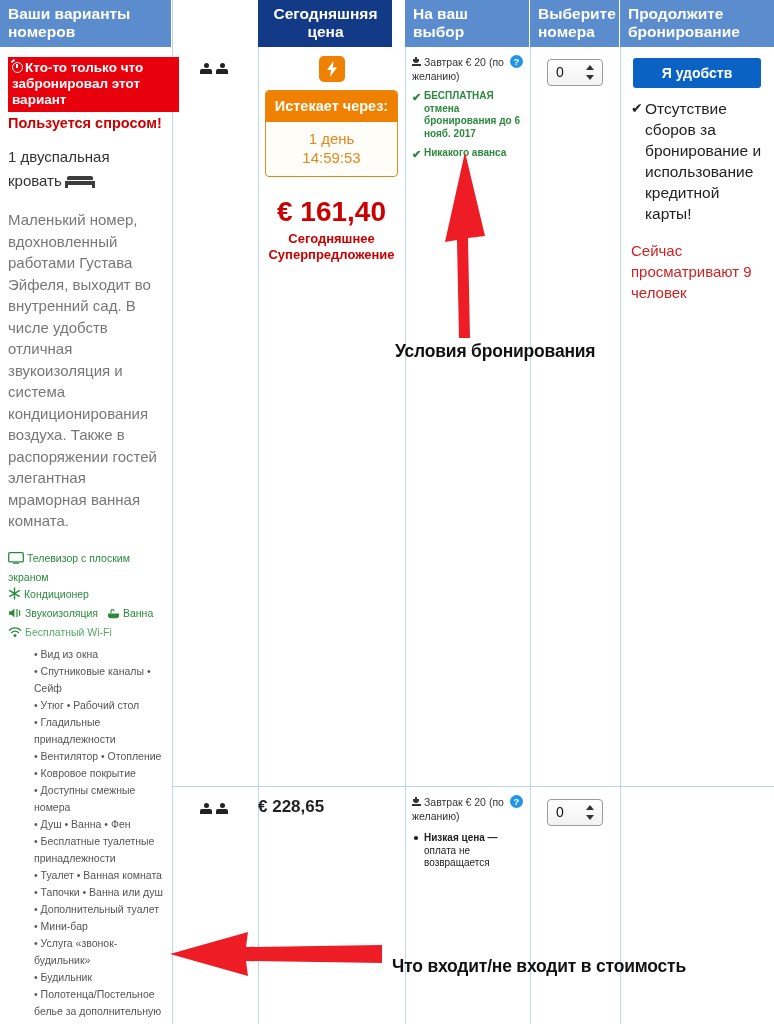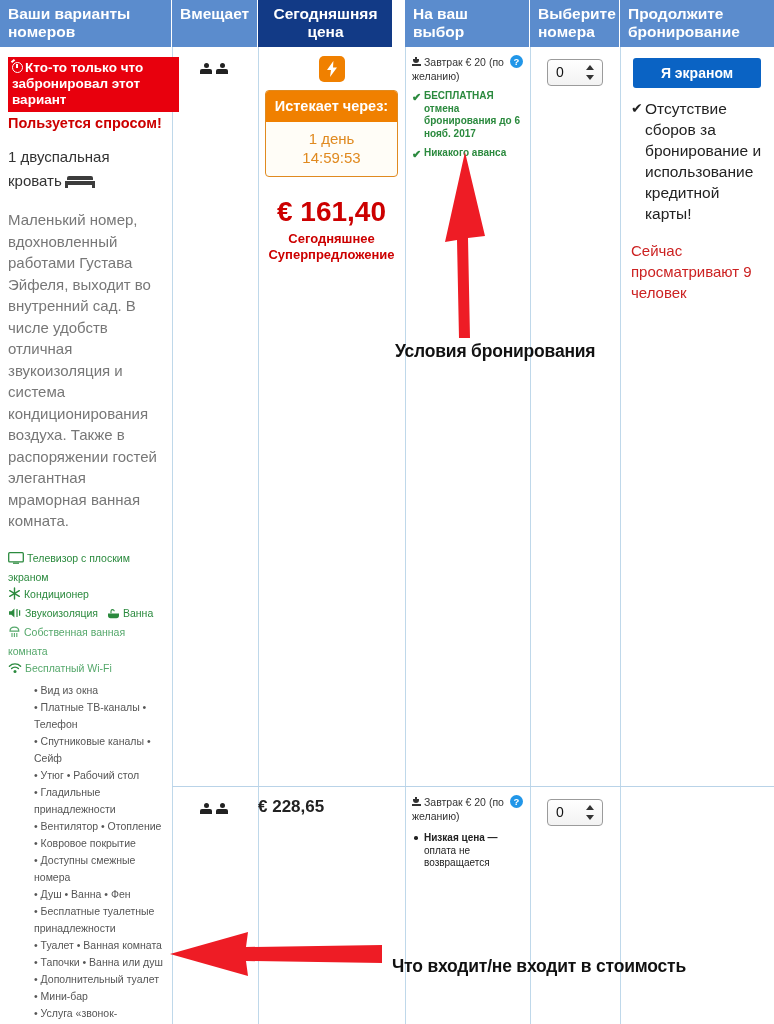--- a/index.html
+++ b/index.html
@@ -292,21 +292,20 @@
   <div class="tbl">
 
     <div class="col first" style="left:0;width:172px;"></div>
     <div class="col" style="left:172px;width:86px;"></div>
     <div class="col" style="left:258px;width:147px;"></div>
     <div class="col" style="left:405px;width:125px;"></div>
     <div class="col" style="left:530px;width:90px;"></div>
     <div class="col" style="left:620px;width:154px;"></div>
 
     <div class="hdr" style="left:0;width:172px;"><span>Ваши варианты номеров</span></div>
-    <div class="hdr" style="left:172px;width:86px;"><span>Вмещает</span></div>
     <div class="hdr dark" style="left:258px;width:135px;text-align:center;"><span>Сегодняшняя цена</span></div>
     <div class="hdr" style="left:405px;width:125px;"><span>На ваш выбор</span></div>
     <div class="hdr" style="left:530px;width:90px;"><span>Выберите номера</span></div>
     <div class="hdr last" style="left:620px;width:154px;"><span>Продолжите бронирование</span></div>
 
     <div class="rowsep" style="top:786px;"></div>
 
     <div class="cell" style="left:0;width:172px;top:47px;">
 
 
@@ -350,46 +349,33 @@
           </span><span>Звукоизоляция</span>
           <span class="glyph" style="margin-left:6px;">
             <svg width="13" height="11" viewBox="0 0 13 11">
                 <path d="M1 5.5h11v2.1a2.6 2.6 0 0 1-2.6 2.6H3.6A2.6 2.6 0 0 1 1 7.6z" fill="#2b8a3e"></path>
                 <path d="M4 5.3V3.2a1.6 1.6 0 0 1 3.2 0" fill="none" stroke="#2b8a3e" stroke-width="1.1"></path>
               </svg>
           </span><span>Ванна</span>
         </div>
         <div class="grow faded">
           <span class="glyph">
-            <svg width="13" height="12" viewBox="0 0 13 12">
-                <path d="M2 5.2C2 2.9 3.6 1.2 6.4 1.2S10.8 2.9 10.8 5.2z" fill="none" stroke="#55a86b" stroke-width="1.2"></path>
-                <g stroke="#55a86b" stroke-width="1.1">
-                  <line x1="4" y1="7" x2="4" y2="11"></line>
-                  <line x1="6.4" y1="7" x2="6.4" y2="11"></line>
-                  <line x1="8.8" y1="7" x2="8.8" y2="11"></line>
-                </g>
-              </svg>
-          </span><span>Собственная ванная комната</span>
-        </div>
-        <div class="grow faded">
-          <span class="glyph">
             <svg width="14" height="12" viewBox="0 0 14 12">
                 <g fill="none" stroke="#2b8a3e" stroke-width="1.4" stroke-linecap="round">
                   <path d="M1.4 4.2A8 8 0 0 1 12.6 4.2"></path>
                   <path d="M3.6 6.6A5 5 0 0 1 10.4 6.6"></path>
                 </g>
                 <circle cx="7" cy="9.6" r="1.5" fill="#2b8a3e"></circle>
               </svg>
           </span><span>Бесплатный Wi-Fi</span>
         </div>
       </div>
 
       <div class="bullets">
         <div>• Вид из окна</div>
-        <div>• Платные ТВ-каналы  • Телефон</div>
         <div>• Спутниковые каналы  • Сейф</div>
         <div>• Утюг  • Рабочий стол</div>
         <div>• Гладильные принадлежности</div>
         <div>• Вентилятор  • Отопление</div>
         <div>• Ковровое покрытие</div>
         <div>• Доступны смежные номера</div>
         <div>• Душ  • Ванна  • Фен</div>
         <div>• Бесплатные туалетные принадлежности</div>
         <div>• Туалет  • Ванная комната</div>
         <div>• Тапочки  • Ванна или душ</div>
@@ -441,21 +427,21 @@
       <div class="numsel">
         <span>0</span>
         <span class="spin">
             <span class="up"></span>
             <span class="dn"></span>
           </span>
       </div>
     </div>
 
     <div class="cell" style="left:620px;width:154px;top:47px;padding:0 11px;">
-      <button class="bookbtn">Я экраном</button>
+      <button class="bookbtn">Я удобств</button>
       <div class="nofee">
         <span class="tick">✔</span><span>Отсутствие сборов за бронирование и использование кредитной карты!</span>
       </div>
       <div class="viewing">Сейчас просматривают 9 человек</div>
     </div>
 
     <div class="cell" style="left:172px;width:86px;top:787px;">
       <div class="people" style="margin-top:10px;">
           <span class="p1"></span>
           <span class="p2"></span>

